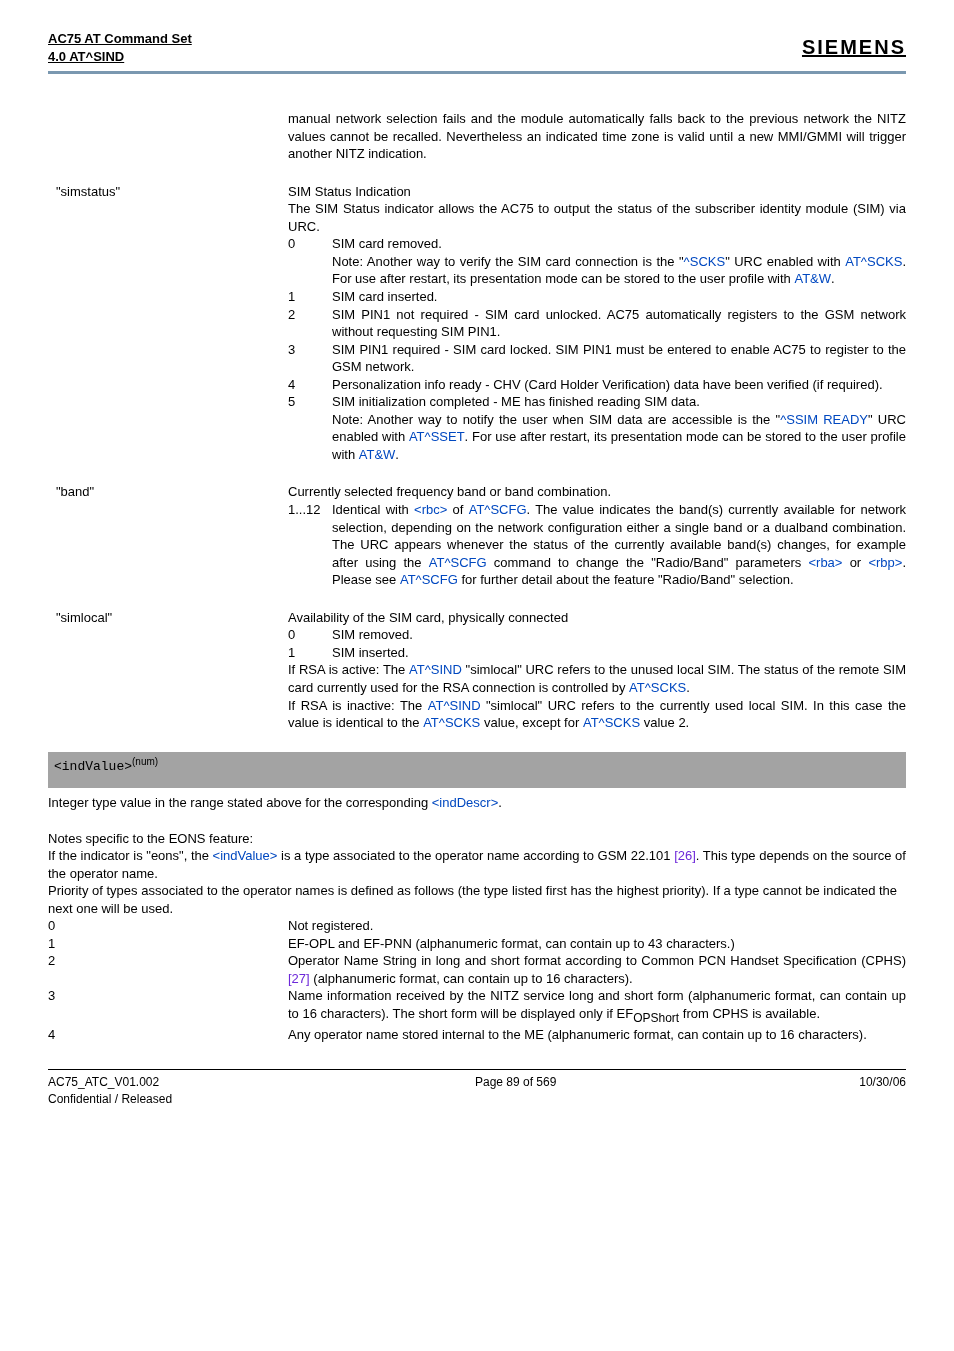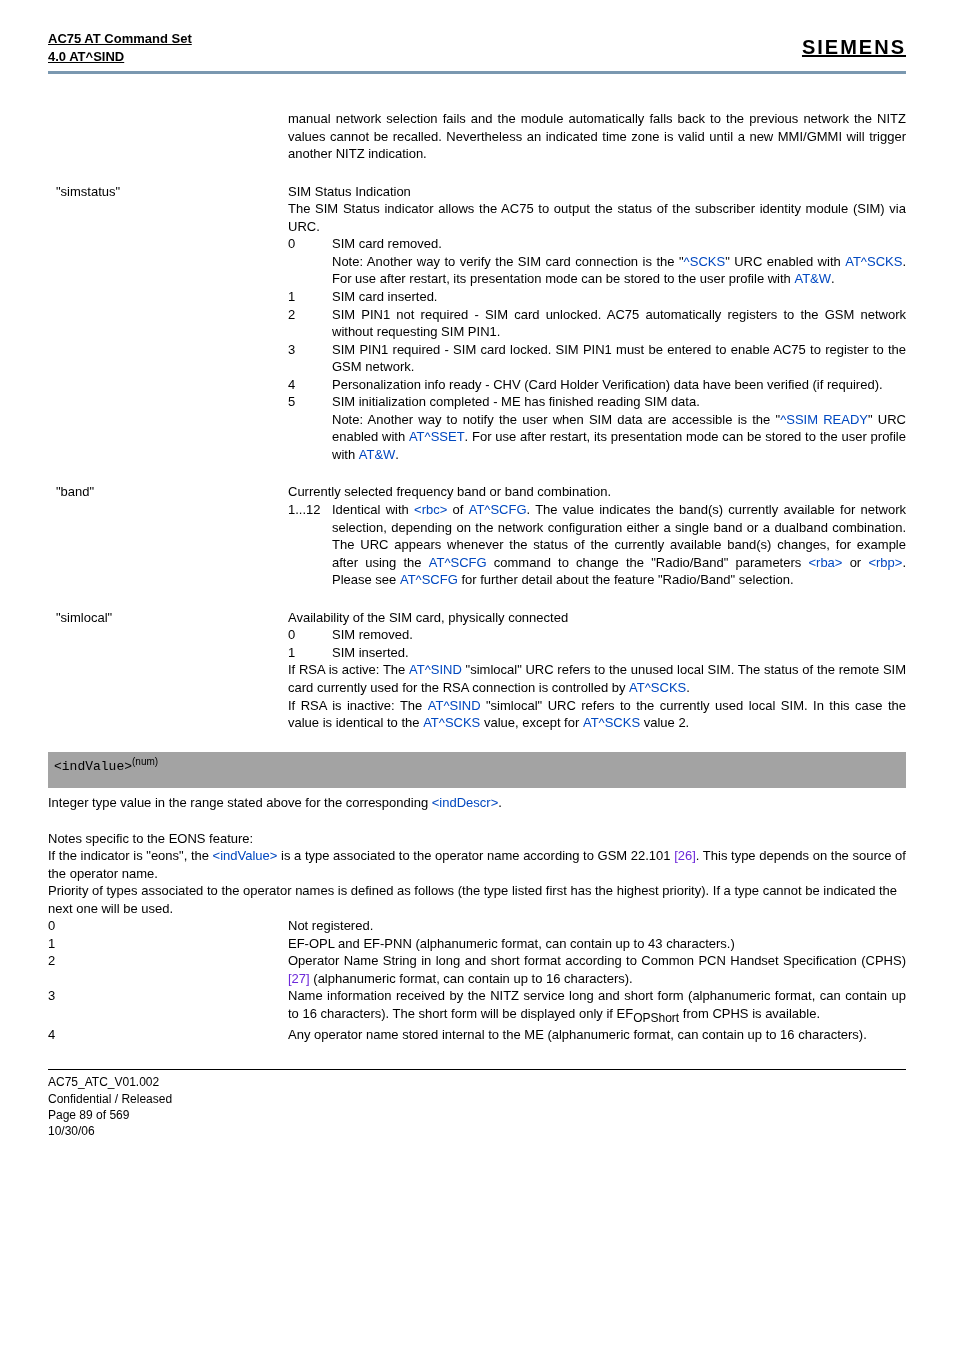--- a/index.html
+++ b/index.html
@@ -51,21 +51,21 @@
   }
   .param-bar .mono { font-size: 13px; }
   .sup { font-size: 10px; vertical-align: super; }
   .notes-list .num-row .num-col { width: 240px; }
   .hr-bot {
     height: 1px;
     background: #000;
     margin-top: 26px;
     margin-bottom: 4px;
   }
-  .footer { display: flex; justify-content: space-between; font-size: 12px; flex-direction: column; }
+  .footer { display: flex; justify-content: space-between; font-size: 12px; }
   .subscript { font-size: 12px; vertical-align: sub; }
 </style>
 </head>
 <body>
 
 <div class="page">
 
   <div class="header">
     <div class="header-left">
       <div>AC75 AT Command Set</div>

